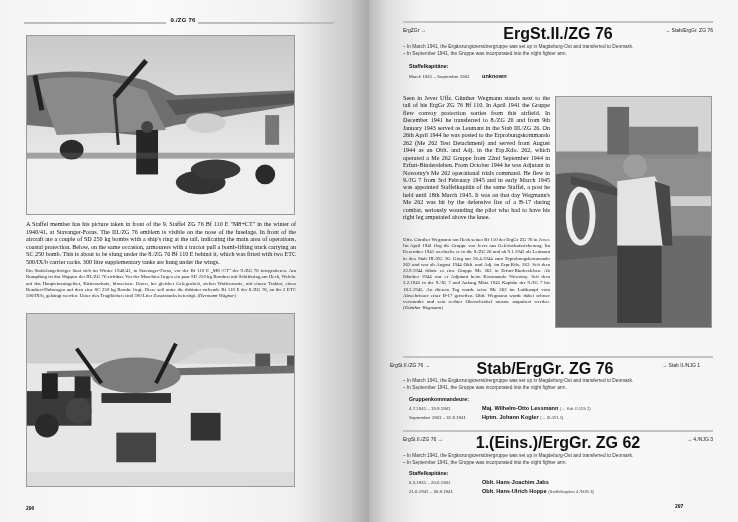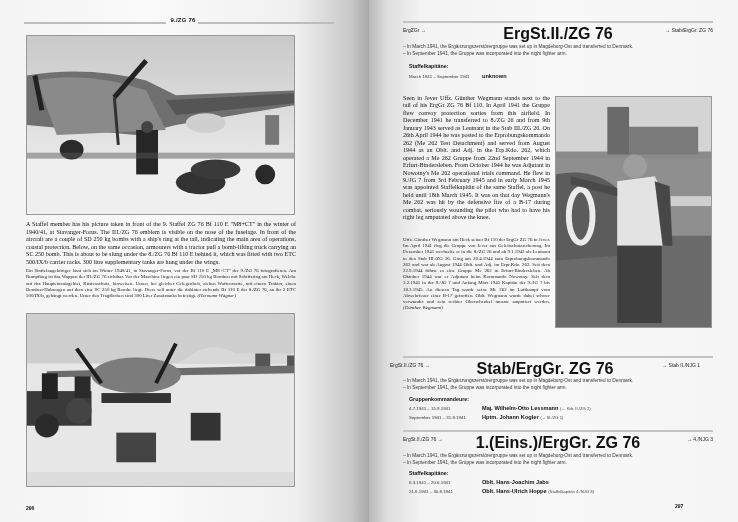--- a/index.html
+++ b/index.html
@@ -180,21 +180,21 @@
   <span class="tbl-name" style="left:73px;"><span>Maj. Wilhelm-Otto Lessmann</span> <span class="tbl-note">(→ Kdr. II./ZG 2)</span></span>
 </div>
 <div class="tbl-row" style="left:409px;top:414px;">
   <span class="tbl-date">September 1941 – 31.8.1941</span>
   <span class="tbl-name" style="left:73px;"><span>Hptm. Johann Kogler</span> <span class="tbl-note">(→ III./ZG 1)</span></span>
 </div>
 
 <div class="sec-rule" style="left:403px;top:430px;"></div>
 <div class="sec-head" style="left:403px;top:434px;">
   <span class="sec-prev">ErgSt.II./ZG 76 →</span>
-  <span class="sec-title">1.(Eins.)/ErgGr. ZG 76</span>
+  <span class="sec-title">1.(Eins.)/ErgGr. ZG 62</span>
   <span class="sec-next">→ 4./NJG 3</span>
 </div>
 <div class="bullets" style="left:403px;top:452px;">
   <div>In March 1941, the Ergänzungszerstörergruppe was set up in Magdeburg-Ost and transferred to Denmark.</div>
   <div>In September 1941, the Gruppe was incorporated into the night fighter arm.</div>
 </div>
 <div class="sub-h" style="left:409px;top:470px;">Staffelkapitäne:</div>
 <div class="tbl-row" style="left:409px;top:479px;">
   <span class="tbl-date">6.3.1941 – 20.6.1941</span>
   <span class="tbl-name" style="left:73px;">Oblt. Hans-Joachim Jabs</span>

